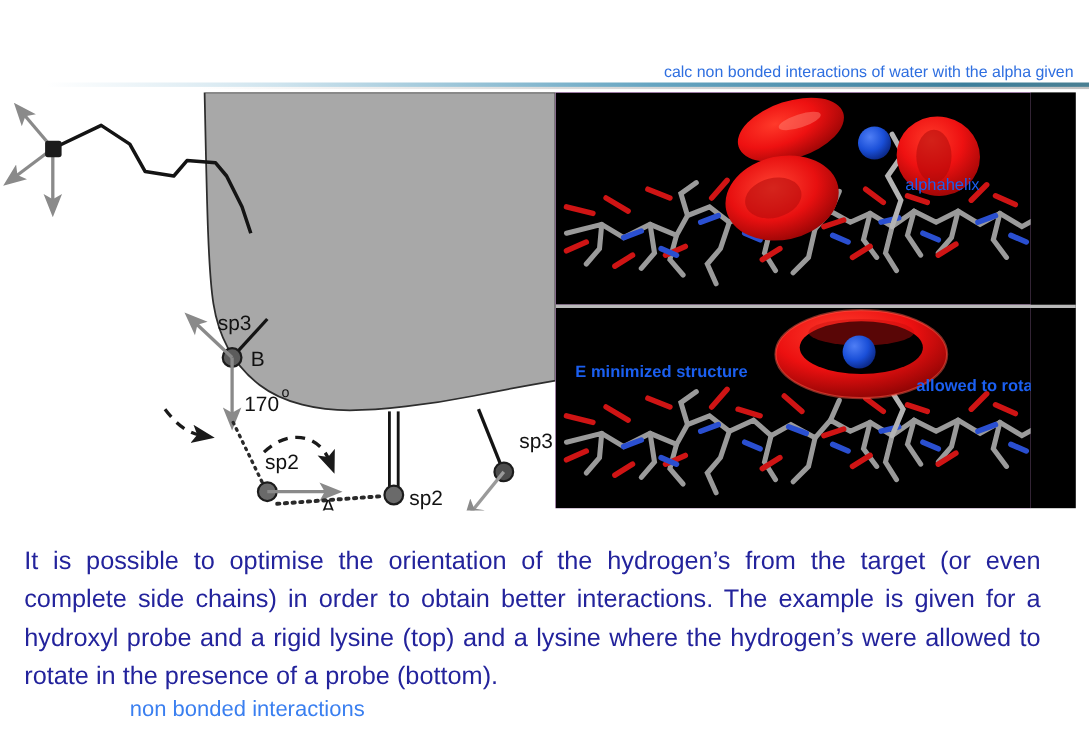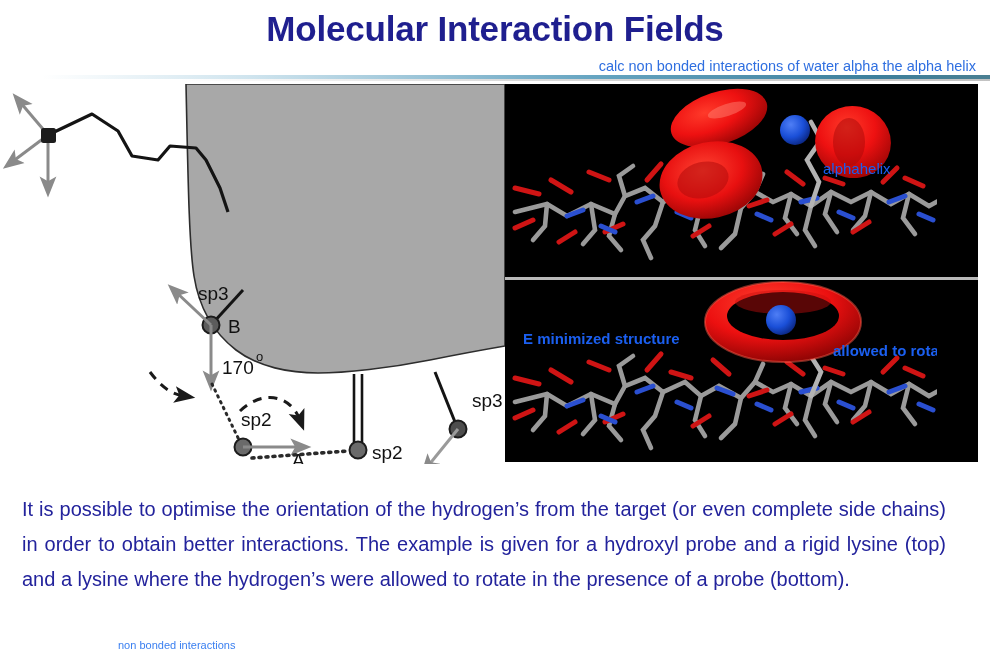--- a/index.html
+++ b/index.html
@@ -125,46 +125,45 @@
   #label-alphahelix      { left: 318px; top: 76px; }
   #label-eminimized      { left: 18px;  top: 50px; }
   #label-allowedtorotate { left: 328px; top: 62px; }
 
   
   #body-paragraph {
     position: absolute;
     left: 22px;
     top: 492px;
     width: 924px;
-    font-size: 20px;
+    font-size: 23px;
     line-height: 35px;
     color: #23239c;
     text-align: justify;
     text-justify: inter-word;
   }
 
   
   #footer-caption {
     position: absolute;
     left: 118px;
     top: 636px;
-    font-size: 11px;
+    font-size: 20px;
     color: #3a7ff0;
     line-height: 18px;
     white-space: nowrap;
   }
 </style>
 </head>
 <body>
 
 <div class="slide">
 
-  <div id="page-title">Molecular Interaction Fields</div>
-
-  <div id="subtitle-caption">calc non bonded interactions of water alpha the alpha helix</div>
+
+  <div id="subtitle-caption">calc non bonded interactions of water with the alpha given</div>
   <div id="header-rule"></div>
   <div id="header-rule-shadow"></div>
 
   <div id="diagram-panel">
     <svg id="diagram-svg" width="505" height="380" viewBox="0 0 505 380" xmlns="http://www.w3.org/2000/svg">
       <defs>
         <marker id="arrowGray" markerWidth="8" markerHeight="8" refX="3.2" refY="3" orient="auto">
           <path d="M0,0.2 L7,3 L0,5.8 L1.6,3 Z" fill="#8a8a8a"></path>
         </marker>
         <marker id="arrowDark" markerWidth="8" markerHeight="8" refX="3.2" refY="3" orient="auto">

